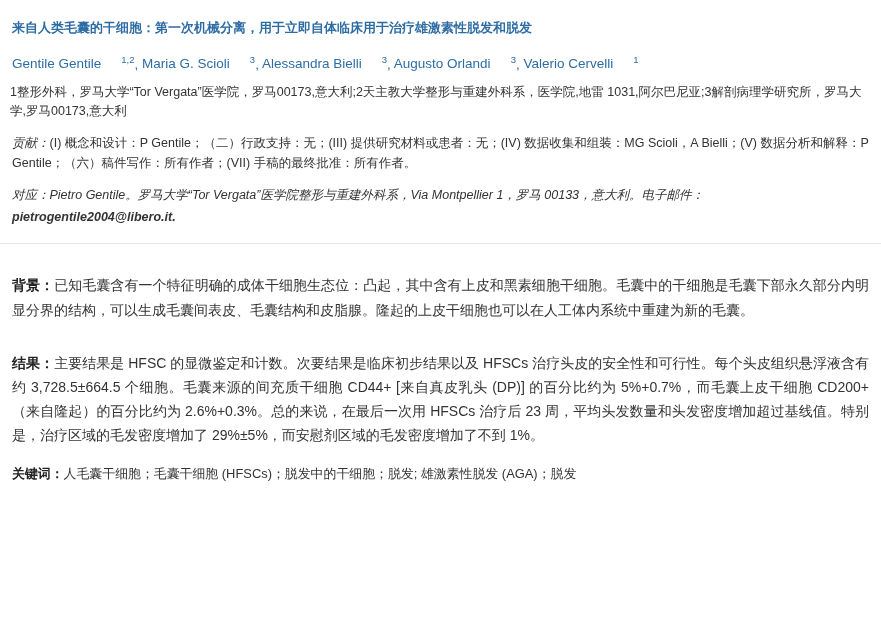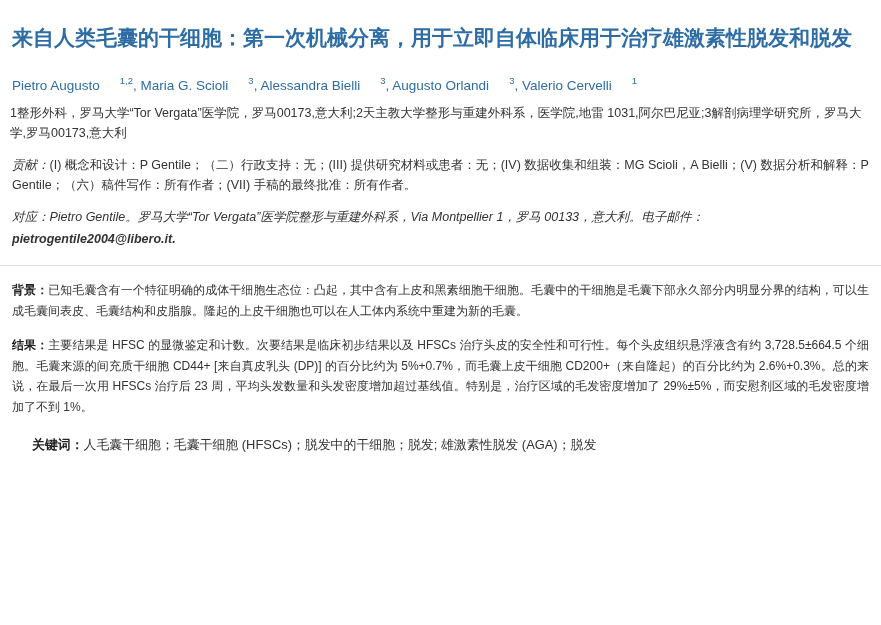--- a/index.html
+++ b/index.html
@@ -10,21 +10,21 @@
     font-family: "Liberation Sans", sans-serif;
     color: #333333;
     overflow: hidden;
   }
   #page {
     width: 881px; height: 625px;
     position: relative;
     padding: 0;
   }
   .title {
-    font-size: 21px;
+    font-size: 13px;
     font-weight: bold;
     color: #2e6da4;
     line-height: 1.35;
     padding: 10px 12px 4px 12px;
     letter-spacing: 0px;
   }
   .authors {
     padding: 4px 12px 2px 12px;
     font-size: 13.5px;
     color: #2e6da4;
@@ -58,46 +58,45 @@
   .email-line a { color: #333; text-decoration: none; }
   .divider {
     border: 0;
     border-top: 1px solid #e2e2e2;
     margin: 16px 0 0 0;
   }
   .abstract {
     padding: 0 12px;
   }
   .abs-sec {
-    font-size: 12px;
+    font-size: 14px;
     line-height: 1.72;
     color: #333;
-    margin-top: 14px;
+    margin-top: 29px;
     text-align: justify;
   }
   .abs-sec .lbl { font-weight: bold; color: #222; }
   .kw {
     font-size: 12.9px;
     line-height: 1.72;
     margin-top: 16px;
     padding: 0 12px 12px 12px;
     color: #333;
-    margin-left: 20px;
   }
   .kw .lbl { font-weight: bold; color: #222; }
 </style>
 </head>
 <body>
 
 <div id="page">
 
   <h1 class="title">来自人类毛囊的干细胞：第一次机械分离，用于立即自体临床用于治疗雄激素性脱发和脱发</h1>
 
   <div class="authors">
-    <span><span>Pietro Augusto</span><span class="sup">1,2</span></span><span class="sep">,</span>
+    <span><span>Gentile Gentile</span><span class="sup">1,2</span></span><span class="sep">,</span>
     <span><span>Maria G. Scioli</span><span class="sup">3</span></span><span class="sep">,</span>
     <span><span>Alessandra Bielli</span><span class="sup">3</span></span><span class="sep">,</span>
     <span><span>Augusto Orlandi</span><span class="sup">3</span></span><span class="sep">,</span>
     <span><span>Valerio Cervelli</span><span class="sup">1</span></span>
   </div>
 
   <div class="affil">1整形外科，罗马大学“Tor Vergata”医学院，罗马00173,意大利;2天主教大学整形与重建外科系，医学院,地雷 1031,阿尔巴尼亚;3解剖病理学研究所，罗马大学,罗马00173,意大利</div>
 
   <div class="block">
     <span class="lead-i">贡献：</span><span>(I) 概念和设计：P Gentile；（二）行政支持：无；(III) 提供研究材料或患者：无；(IV) 数据收集和组装：MG Scioli，A Bielli；(V) 数据分析和解释：P Gentile；（六）稿件写作：所有作者；(VII) 手稿的最终批准：所有作者。</span>

